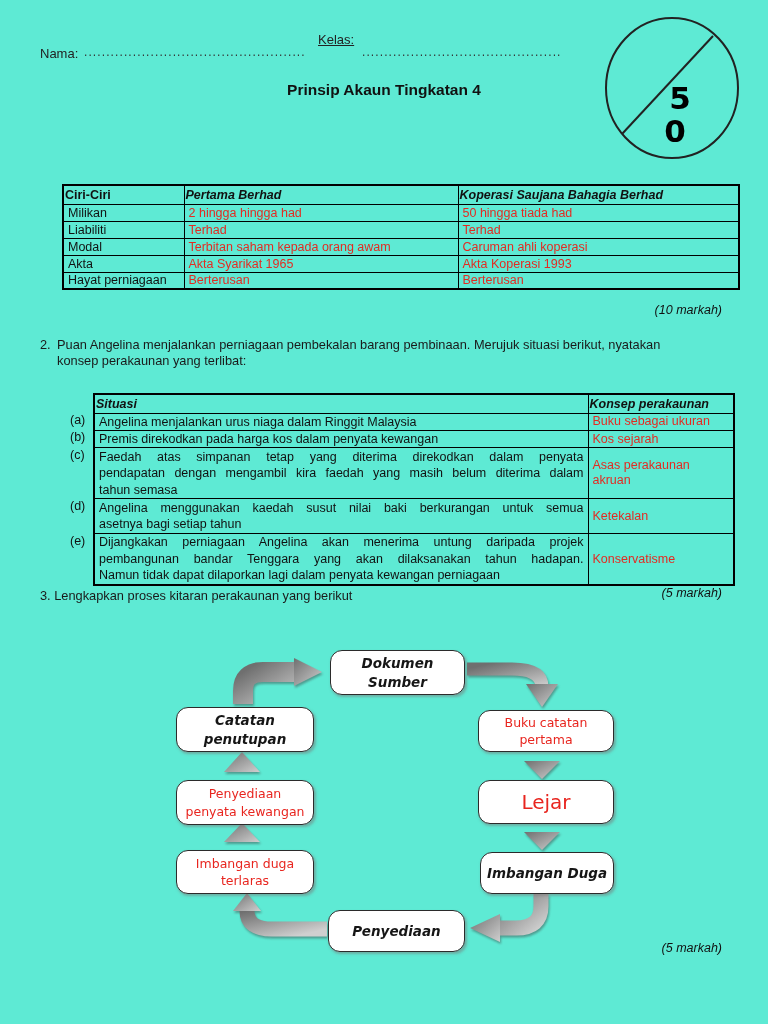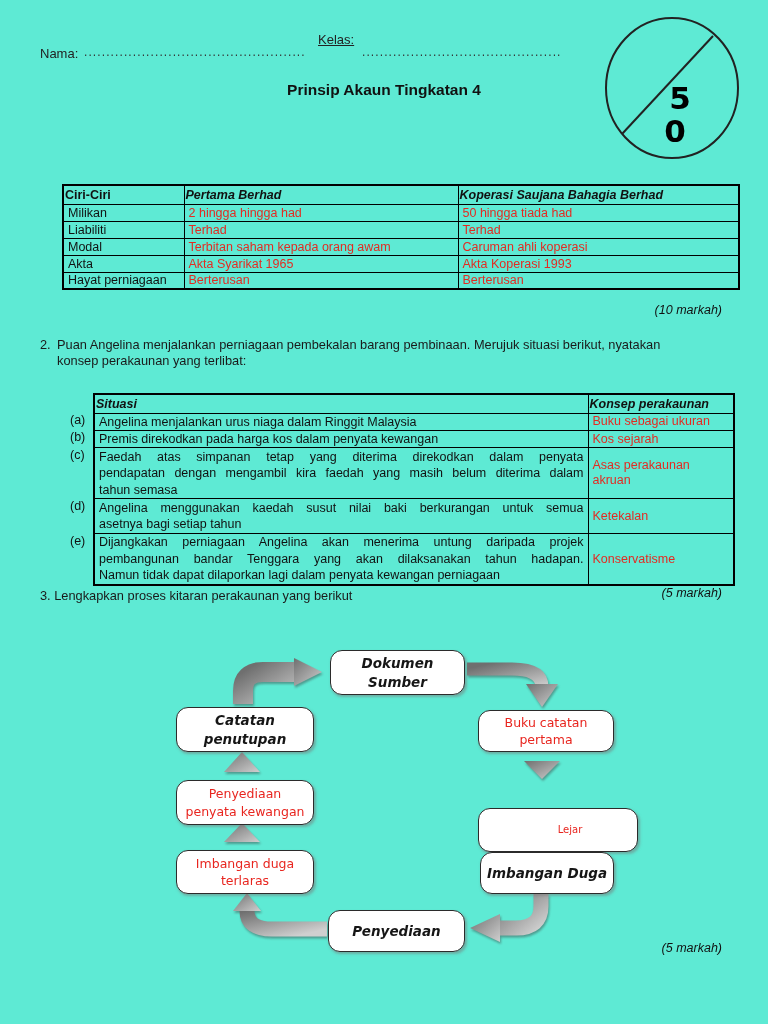--- a/index.html
+++ b/index.html
@@ -60,21 +60,21 @@
   .node{position:absolute;background:#fff;border:1.6px solid #2b2b2b;border-radius:12px;
         display:flex;align-items:center;justify-content:center;text-align:center;
         font-family:"DejaVu Sans",sans-serif;white-space:pre-line;line-height:1.4;
         box-shadow:1.5px 2px 2.5px rgba(120,120,120,0.5);}
   .nblack{font-weight:bold;font-style:italic;font-size:13.5px;color:#161616;}
   .nred{color:#e8251f;font-size:12.5px;}
   #node-dokumen{left:330px;top:650px;width:133px;height:43px;}
   #node-catatan{left:176px;top:707px;width:136px;height:43px;}
   #node-buku{left:478px;top:710px;width:134px;height:40px;}
   #node-penyediaan{left:176px;top:780px;width:136px;height:43px;}
-  #node-lejar{left:478px;top:808px;width:134px;height:42px;font-size:10px;padding-left:24px;}
+  #node-lejar{left:478px;top:780px;width:134px;height:42px;font-size:20px;}
   #node-terlaras{left:176px;top:850px;width:136px;height:42px;}
   #node-imbangan{left:480px;top:852px;width:132px;height:40px;}
   #node-pelarasan{left:328px;top:910px;width:135px;height:40px;}
 </style>
 </head>
 <body>
 
 <div id="page">
 
   <span class="abs hlabel" id="nama-label">Nama:</span>

